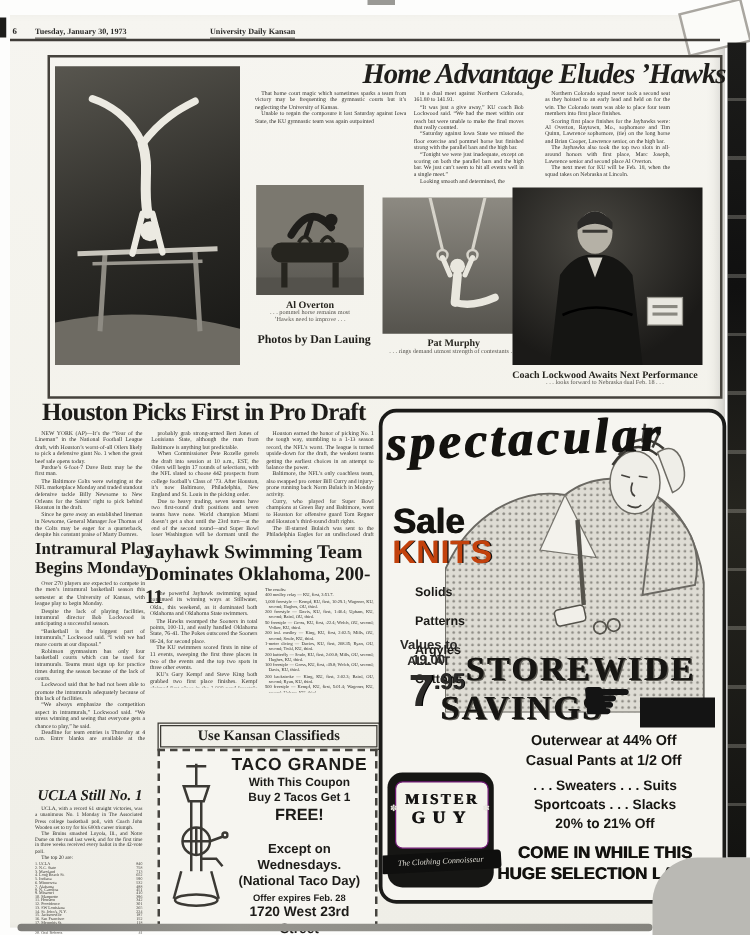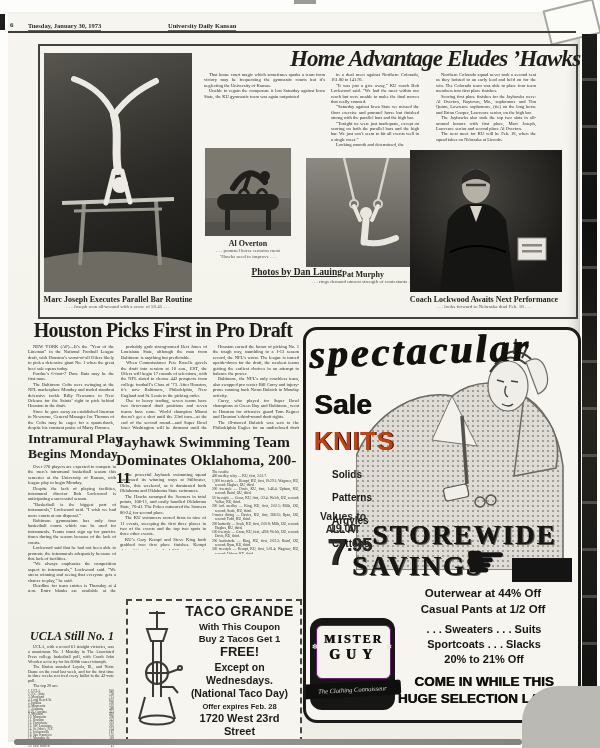--- a/index.html
+++ b/index.html
@@ -31,21 +31,21 @@
   .gym-col3{left:396px;top:26px;width:100px;height:90px;}
   .photo{overflow:hidden;}
   .photo-marc{left:4px;top:7px;width:148px;height:239px;background:linear-gradient(160deg,#58564f,#2b2a26 55%,#161614);}
   .photo-overton{left:165px;top:102px;width:86px;height:88px;background:linear-gradient(180deg,#7d7a72,#5a5852);}
   .photo-murphy{left:266px;top:112px;width:114px;height:109px;background:linear-gradient(180deg,#8d8a82,#55534d);}
   .photo-coach{left:370px;top:104px;width:152px;height:142px;background:radial-gradient(circle at 42% 30%,#4a4842,#1b1a18 75%);}
   .cap-t{font:bold 8px/9px "Liberation Serif";text-align:center;color:#26251f;}
   .cap-s{font:normal 5px/6px "Liberation Serif";text-align:center;color:#54524c;}
   .cap-marc{left:-6px;top:249px;width:168px;}
   .cap-overton{left:153px;top:193px;width:110px;}
-  .credit{left:166px;top:221px;width:136px;font:bold 9.5px/11px "Liberation Serif";text-align:right;color:#23221e;text-decoration:underline;}
+  .credit{left:166px;top:221px;width:136px;font:bold 9.5px/11px "Liberation Serif";text-align:left;color:#23221e;}
   .cap-murphy{left:260px;top:224px;width:126px;}
   .cap-coach{left:356px;top:249px;width:176px;}
   
   .h-headline{left:25px;top:319px;width:276px;font:bold 20px/23px "Liberation Serif";letter-spacing:-0.6px;text-align:center;white-space:nowrap;color:#1d1c19;}
   .h-col1{left:28px;top:344px;width:86px;height:88px;}
   .h-col2{left:121px;top:344px;width:86px;height:88px;}
   .h-col3{left:213px;top:344px;width:86px;height:88px;}
   
   .i-headline{left:28px;top:431px;width:112px;font:bold 13.5px/15px "Liberation Serif";color:#1d1c19;}
   .i-col{left:28px;top:464px;width:88px;height:128px;}
@@ -60,30 +60,30 @@
   .u-rank{margin-top:1px;}
   .u-rank p{display:flex;justify-content:space-between;text-indent:0;font-size:3.3px;line-height:2.9px;margin:0;color:#3a3833;}
   
   .cl-box{left:126px;top:578px;width:172px;height:16px;border:3px double #3c3a35;display:flex;align-items:center;justify-content:center;font:bold 11.5px/12px "Liberation Serif";color:#22211d;}
   .taco-box{left:126px;top:599px;width:172px;height:140px;border:2px dashed #46443f;background:#f6f5f0;}
   .taco-svg{left:131px;top:607px;width:52px;height:126px;}
   .taco-text{left:183px;top:601px;width:113px;text-align:center;font-family:"Liberation Sans",sans-serif;color:#1d1c19;}
   .tg-name{font:bold 14px/16px "Liberation Sans",sans-serif;letter-spacing:.5px;margin-top:2px;}
   .tg-b9{font:bold 9.5px/11.5px "Liberation Sans",sans-serif;margin-top:2px;}
   .tg-free{font:bold 13px/15px "Liberation Sans",sans-serif;}
-  .tg-b10{font:bold 10.5px/13px "Liberation Sans",sans-serif;margin-top:2px;}
+  .tg-b10{font:bold 10.5px/13px "Liberation Sans",sans-serif;margin-top:14px;}
   .tg-exp{font:bold 7.5px/10px "Liberation Sans",sans-serif;margin-top:2px;}
   .tg-addr{font:bold 11px/13px "Liberation Sans",sans-serif;}
   .tg-year{font:6px/8px "Liberation Sans",sans-serif;color:#908e86;}
   
   .knit-box{left:303px;top:327px;width:272px;height:390px;border:3px solid #1b1b19;border-radius:14px;background:#f6f5f0;overflow:hidden;}
   .knit-box > .abs{position:absolute;}
   .k-man{left:50px;top:4px;width:216px;height:236px;}
   .k-script{left:2px;top:2px;width:256px;font:italic 900 40px/45px "Liberation Serif";letter-spacing:3px;transform:rotate(-2deg);transform-origin:left top;color:#13120f;text-shadow:1.3px 0 0 #13120f;}
-  .k-sale{left:8px;top:60px;font:bold 28px/30px "Liberation Sans",sans-serif;color:#141310;text-shadow:.8px 0 #141310;}
+  .k-sale{left:8px;top:72px;font:bold 28px/30px "Liberation Sans",sans-serif;color:#141310;text-shadow:.8px 0 #141310;}
   .k-knits{left:0;top:97px;width:96px;text-align:center;font:bold 26px/28px "Liberation Sans",sans-serif;letter-spacing:.5px;color:#c2410c;text-shadow:1px 0 #111;}
   .k-items{left:26px;top:128px;font:bold 10px/13px "Liberation Sans",sans-serif;color:#1a1916;}
   .k-values{left:0;top:180px;width:74px;text-align:center;font:bold 10.5px/12px "Liberation Sans",sans-serif;}
   .k-allat{left:0;top:194px;width:74px;text-align:center;font:bold 10px/12px "Liberation Sans",sans-serif;}
   .k-price{left:0;top:204px;width:66px;text-align:right;}
   .k-price-int{font:bold 36px/38px "Liberation Sans",sans-serif;text-shadow:1px 0 #000;}
   .k-price-cents{font:bold 18px/18px "Liberation Sans",sans-serif;vertical-align:14px;text-shadow:.6px 0 #000;}
   .k-storewide{left:56px;top:190px;width:206px;text-align:center;font:bold 27px/30px "Liberation Serif";letter-spacing:2px;color:#171613;text-shadow:1px 1px 0 #5c5a53,-0.6px 0 #171613;}
   .k-savings{left:42px;top:221px;width:140px;text-align:center;font:bold 27px/30px "Liberation Serif";letter-spacing:2px;color:#171613;text-shadow:1px 1px 0 #5c5a53,-0.6px 0 #171613;}
   .k-hand{left:158px;top:208px;font-size:48px;line-height:48px;color:#141414;}
@@ -145,24 +145,20 @@
         <g stroke="#eceae2" fill="none" stroke-linecap="round">
           <path d="M62,150 L70,118" stroke-width="5"></path>
           <path d="M86,149 L78,118" stroke-width="5"></path>
           <path d="M74,118 C70,95 76,80 70,62" stroke-width="8"></path>
           <path d="M70,62 C60,40 42,30 30,26" stroke-width="6"></path>
           <path d="M70,62 C85,42 100,34 112,28" stroke-width="6"></path>
         </g>
         <circle cx="76" cy="132" r="8" fill="#eceae2"></circle>
       </svg>
     </div>
-    <div class="abs cap-marc">
-      <div class="cap-t">Marc Joseph Executes Parallel Bar Routine</div>
-      <div class="cap-s">. . . Joseph won all-around with a score of 50.45 . . .</div>
-    </div>
 
     <div class="abs photo photo-overton">
       <svg width="86" height="88" viewBox="0 0 86 88">
         <rect x="0" y="0" width="86" height="50" fill="#7b786f"></rect>
         <rect x="0" y="74" width="86" height="14" fill="#54524c"></rect>
         <rect x="12" y="46" width="62" height="16" rx="8" fill="#26251f"></rect>
         <rect x="20" y="62" width="5" height="20" fill="#26251f"></rect>
         <rect x="61" y="62" width="5" height="20" fill="#26251f"></rect>
         <path d="M34,46 q5,-9 10,0 M52,46 q5,-9 10,0" stroke="#26251f" stroke-width="3" fill="none"></path>
         <g stroke="#1f1e1b" fill="none" stroke-linecap="round">
@@ -362,20 +358,23 @@
           <span>62</span>
         </p>
         <p>
           <span>20. Oral Roberts</span>
           <span>41</span>
         </p>
       </div>
 
   </div>
 
+  <div class="abs cl-box">
+    <span>Use Kansan Classifieds</span>
+  </div>
 
   <div class="abs taco-box"></div>
   <svg class="abs taco-svg" viewBox="0 0 52 126">
     <g stroke="#3b3934" stroke-width="2" fill="none">
       <line x1="26" y1="4" x2="26" y2="22"></line>
       <line x1="18" y1="6" x2="34" y2="6"></line>
       <path d="M16,22 h20 l-4,12 h-12 Z"></path>
       <line x1="22" y1="34" x2="22" y2="90"></line>
       <line x1="30" y1="34" x2="30" y2="90"></line>
       <circle cx="26" cy="66" r="11"></circle>

